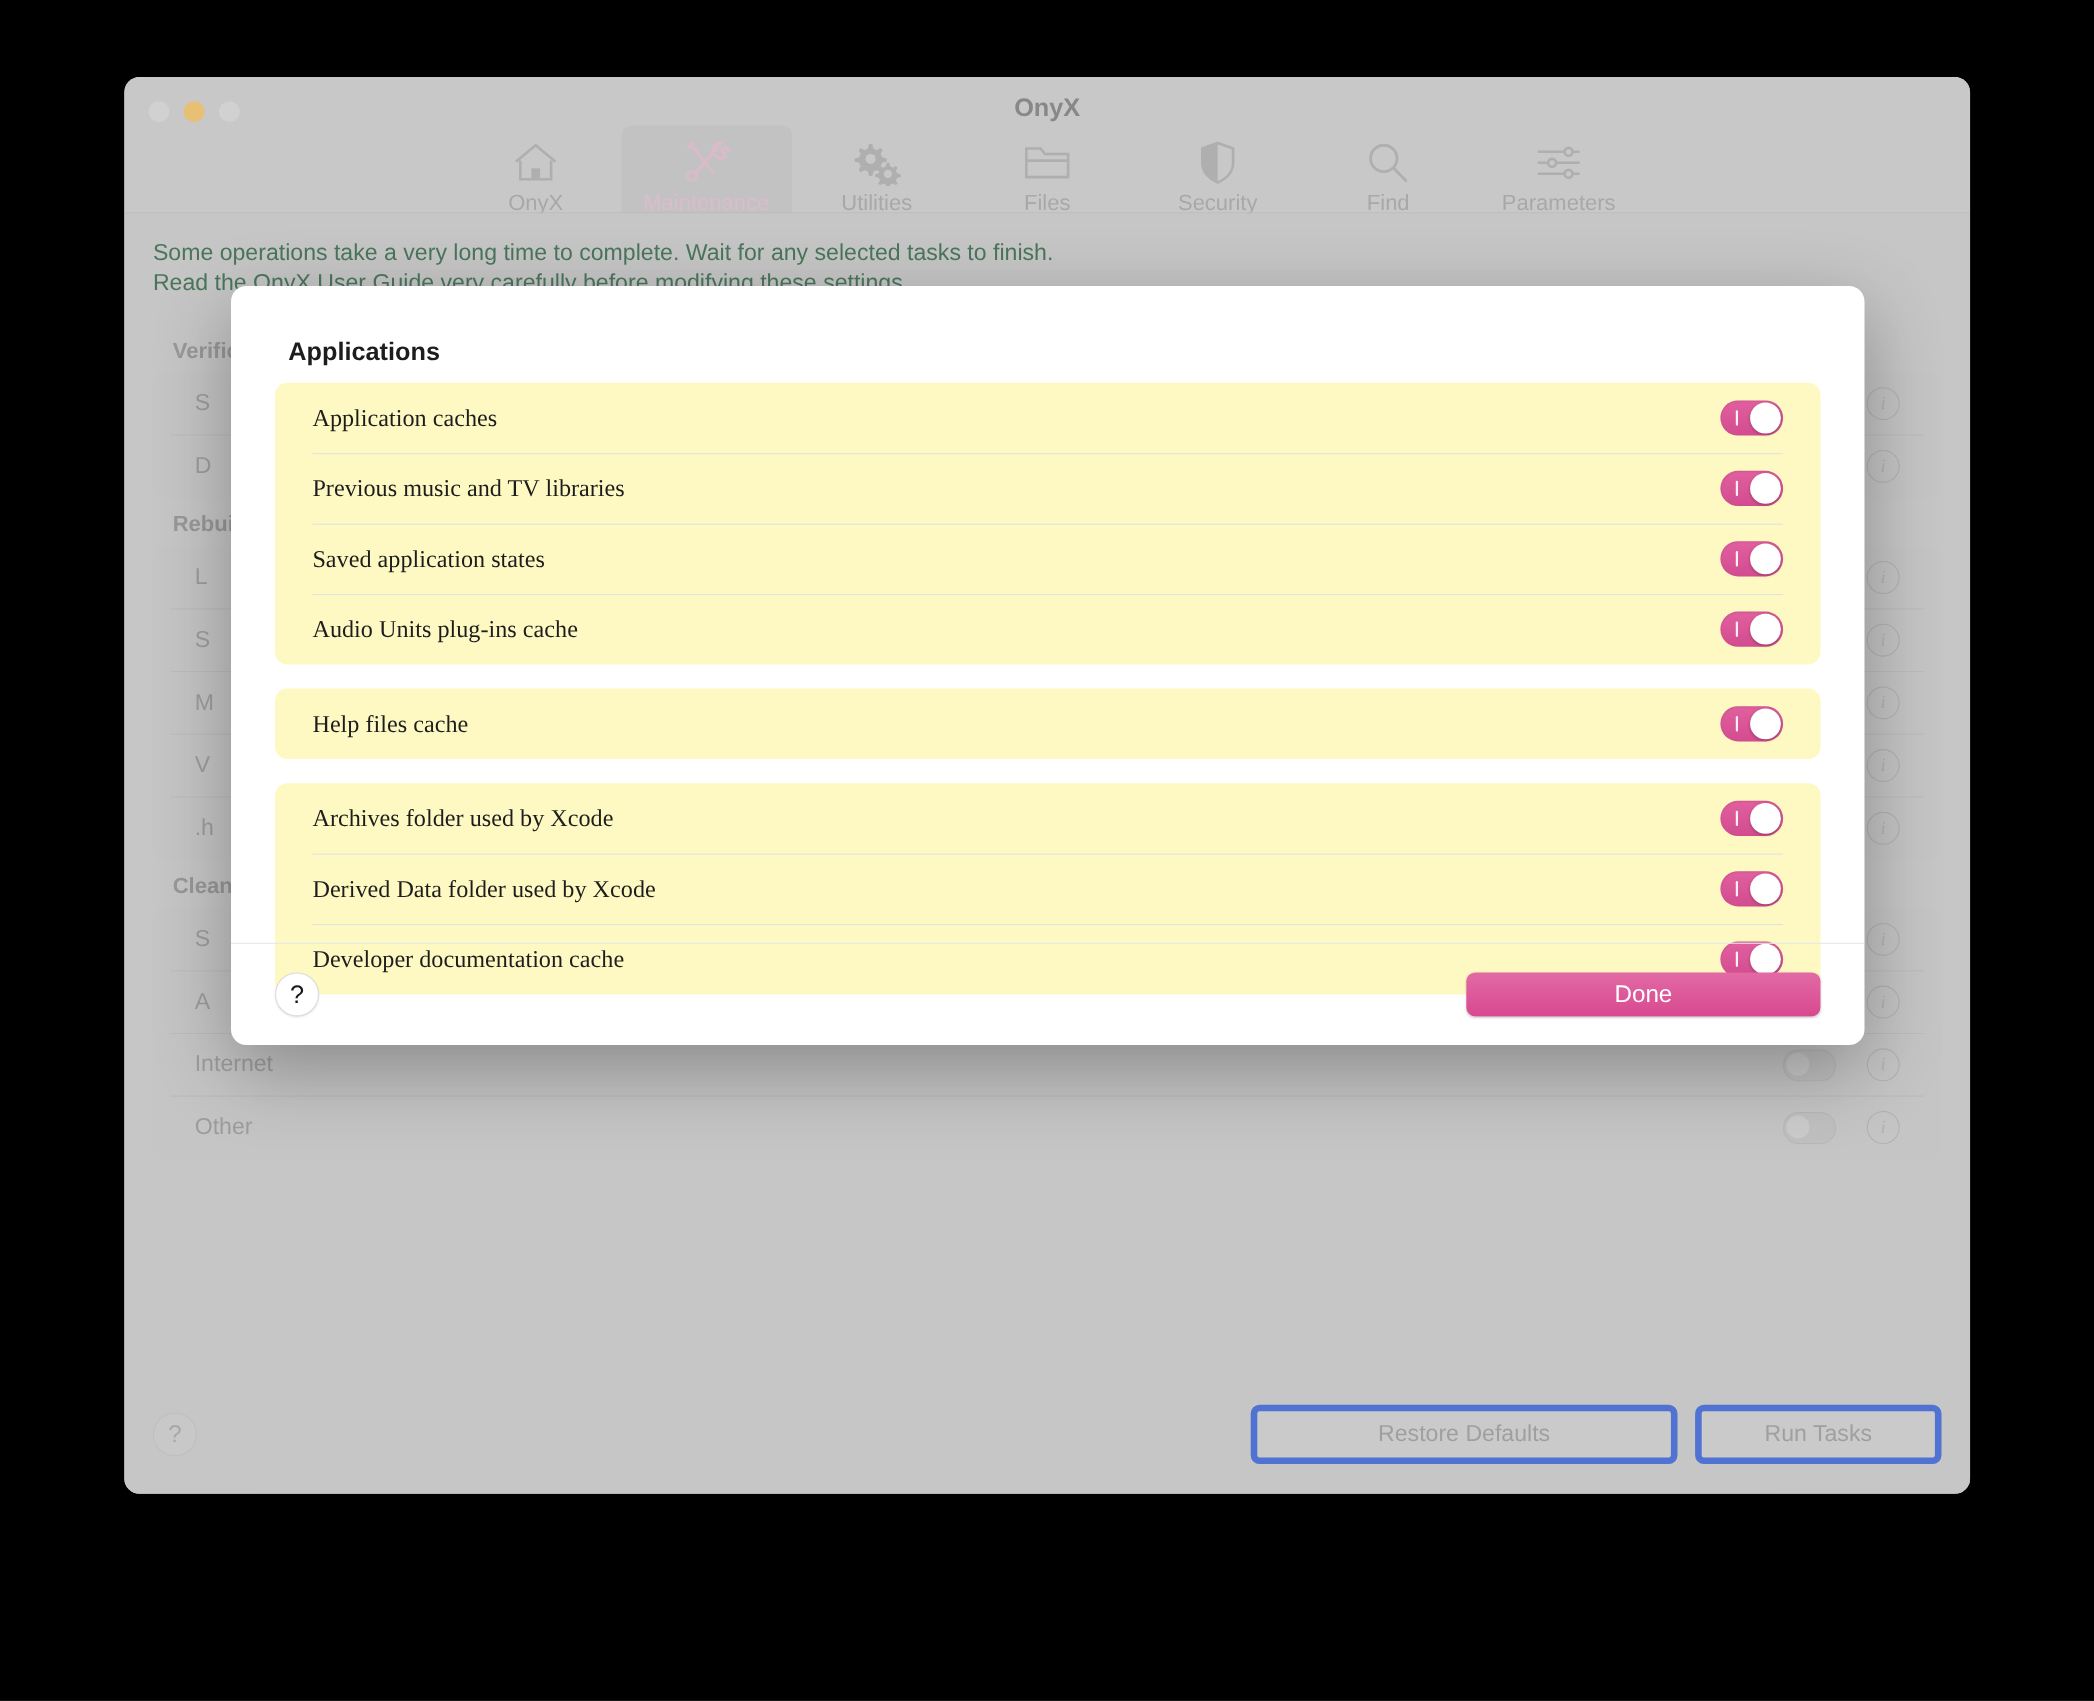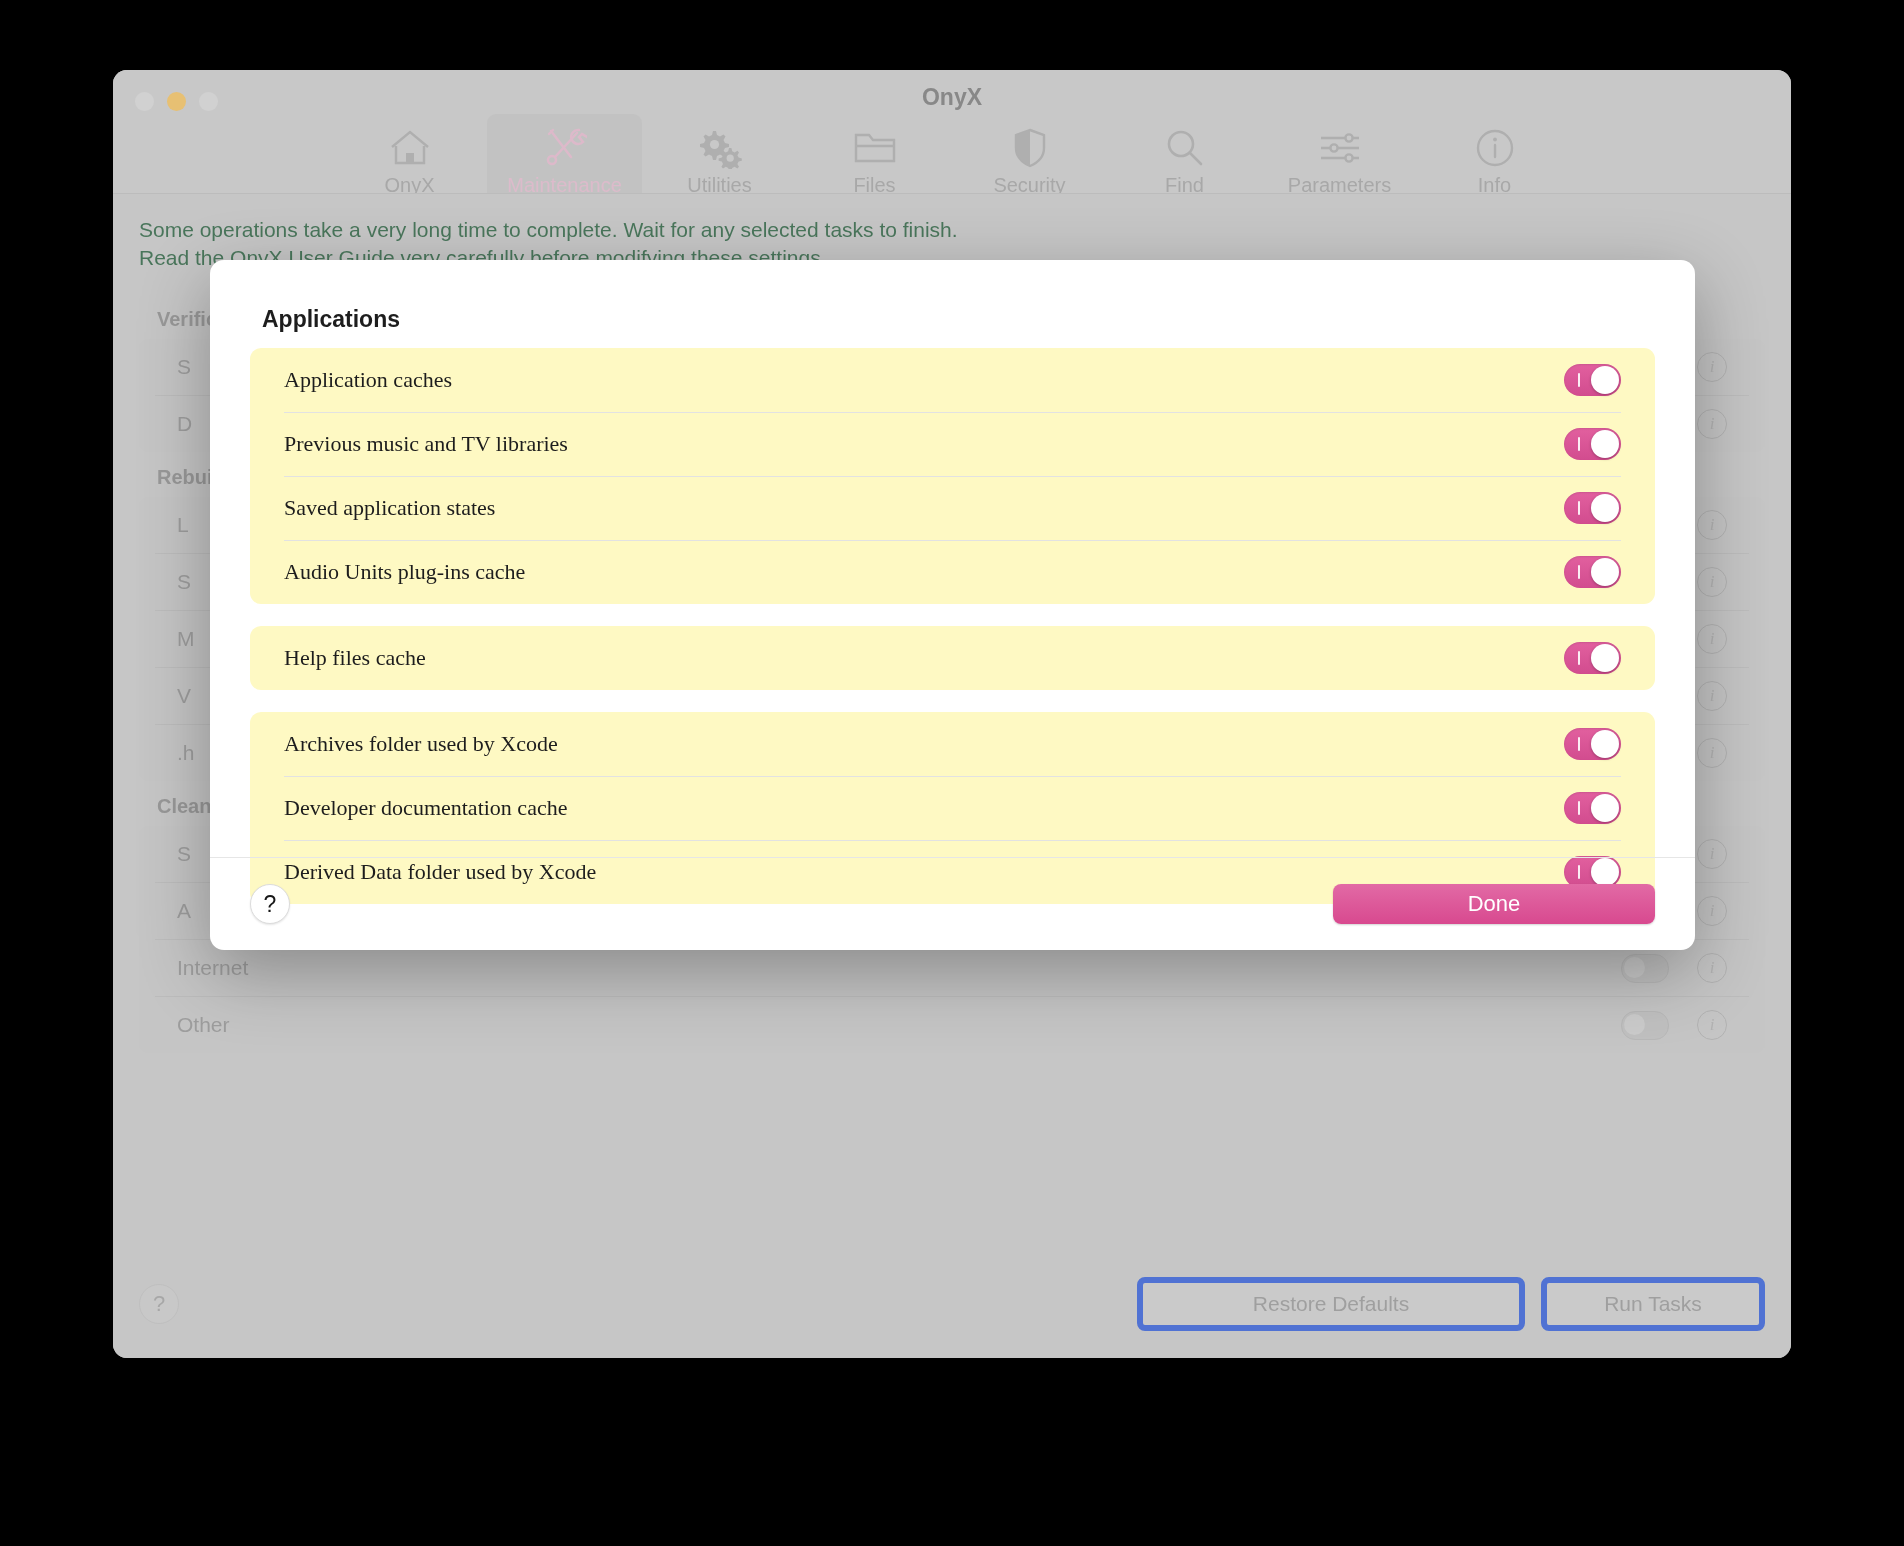--- a/index.html
+++ b/index.html
@@ -442,30 +442,20 @@
                 <circle cx="17" cy="17" r="3.6"></circle>
                 <path d="M21 17 L42 17"></path>
               <path d="M4 27 L28 27"></path>
                 <circle cx="32" cy="27" r="3.6"></circle>
                 <path d="M36 27 L42 27"></path>
             </svg>
           </div>
           <div class="tool-label">Parameters</div>
         </div>
 
-        <div class="tool-item">
-          <div class="tool-icon">
-            <svg width="42" height="42" viewBox="0 0 42 42" fill="none" stroke="#a5a5a5" stroke-width="2.4">
-              <circle cx="21" cy="21" r="17"></circle>
-              <circle cx="21" cy="12.5" r="1.9" fill="#a5a5a5" stroke="none"></circle>
-              <path d="M21 18 L21 30" stroke-linecap="round"></path>
-            </svg>
-          </div>
-          <div class="tool-label">Info</div>
-        </div>
 
       </div>
 
       <div class="toolbar-sep"></div>
     </div>
 
     <div class="content-area">
       <div class="intro">
         <div>Some operations take a very long time to complete. Wait for any selected tasks to finish.</div>
         <div>Read the OnyX User Guide very carefully before modifying these settings.</div>
@@ -602,28 +592,28 @@
 
       <div class="card">
         <div class="card-row">
           <div class="card-row-label">Archives folder used by Xcode</div>
           <div class="switch">
             <div class="mark"></div>
             <div class="knob"></div>
           </div>
         </div>
         <div class="card-row">
+          <div class="card-row-label">Derived Data folder used by Xcode</div>
+          <div class="switch">
+            <div class="mark"></div>
+            <div class="knob"></div>
+          </div>
+        </div>
+        <div class="card-row">
           <div class="card-row-label">Developer documentation cache</div>
-          <div class="switch">
-            <div class="mark"></div>
-            <div class="knob"></div>
-          </div>
-        </div>
-        <div class="card-row">
-          <div class="card-row-label">Derived Data folder used by Xcode</div>
           <div class="switch">
             <div class="mark"></div>
             <div class="knob"></div>
           </div>
         </div>
       </div>
 
     </div>
 
     <div class="modal-sep"></div>

